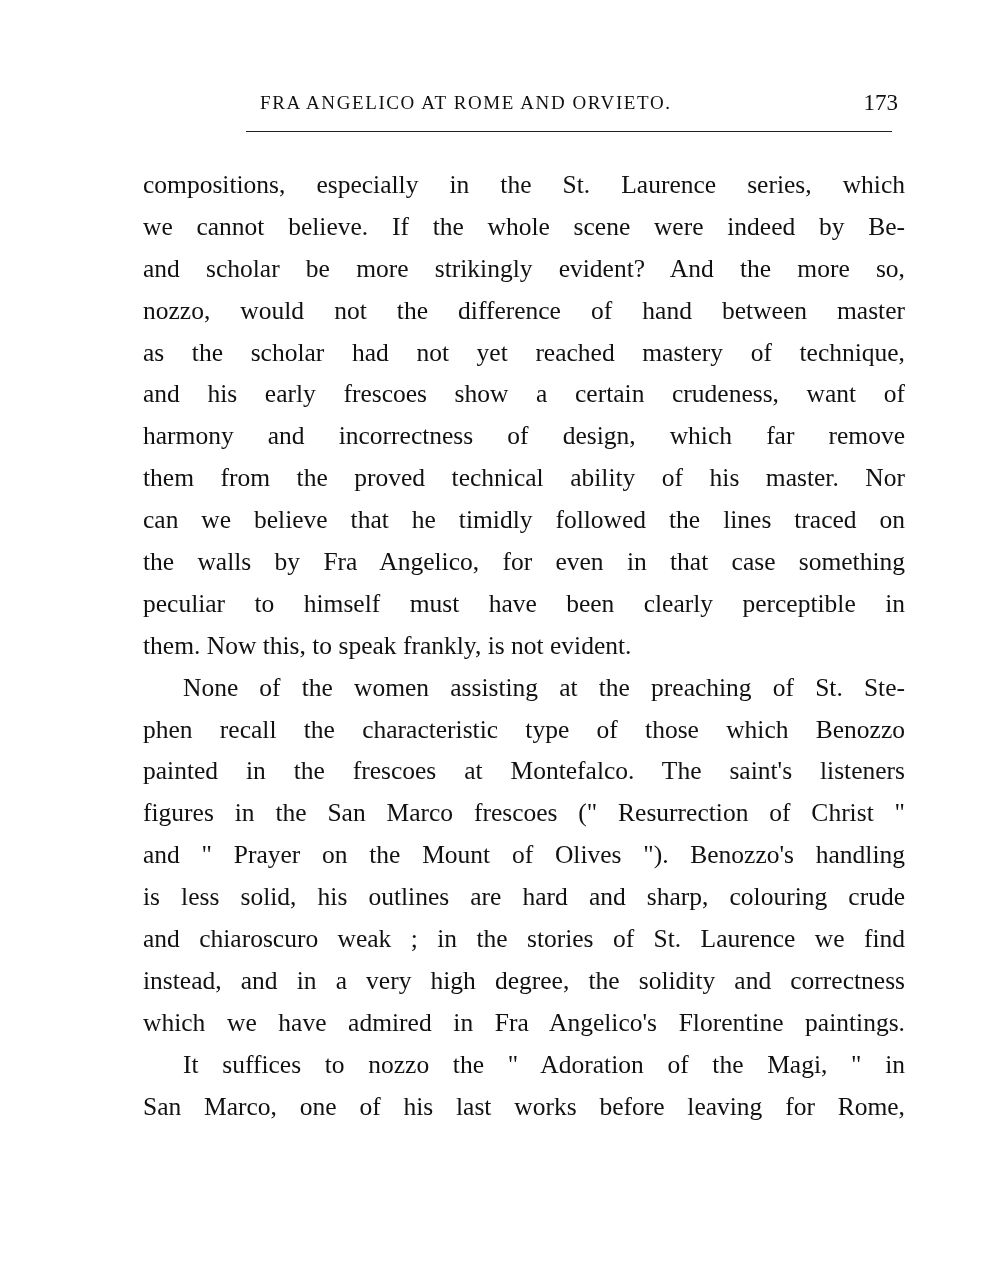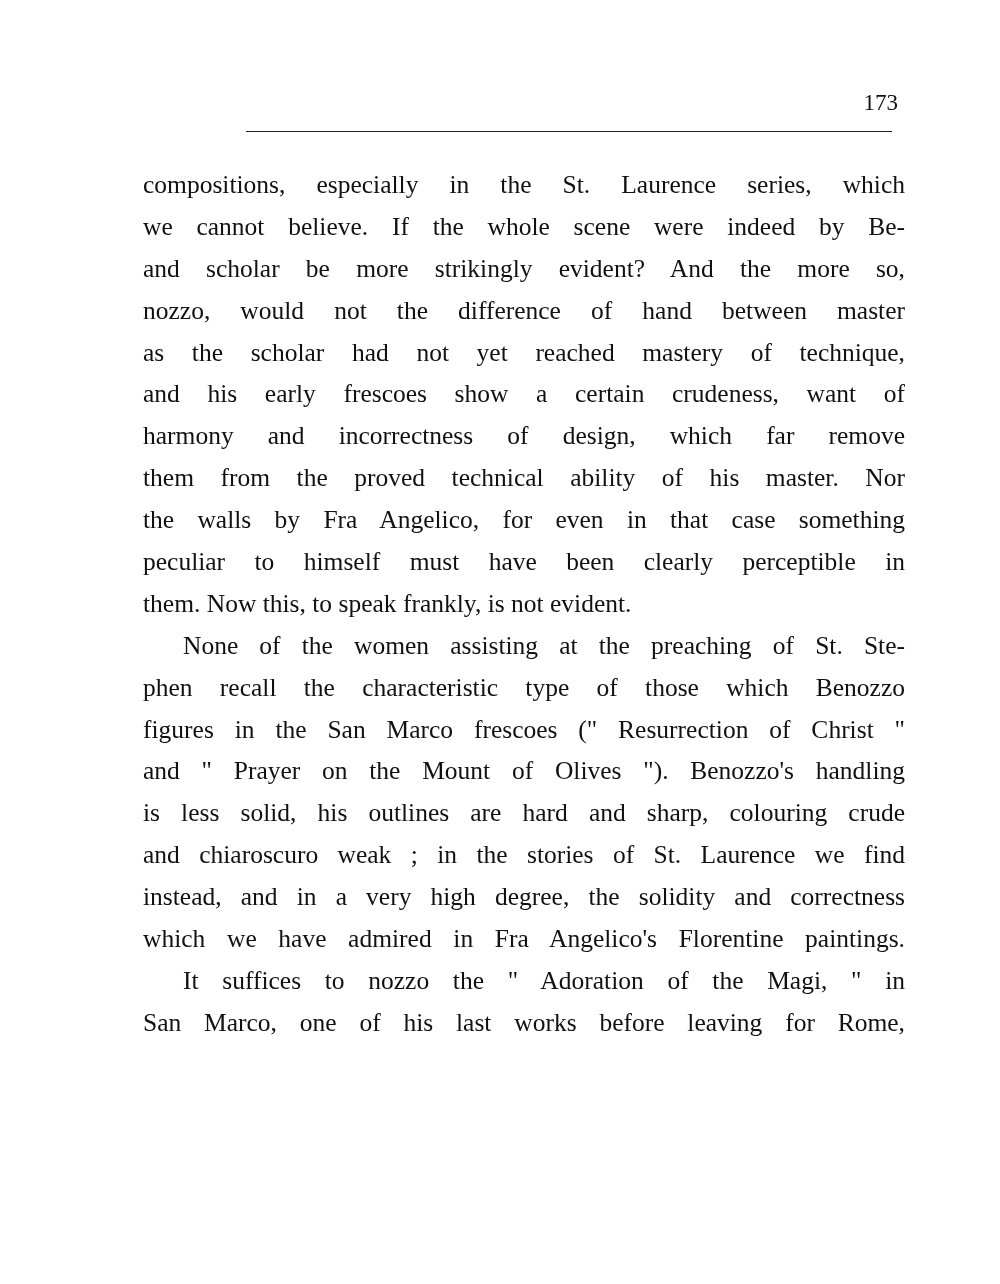--- a/index.html
+++ b/index.html
@@ -22,41 +22,44 @@
     }
     .line { display: block; white-space: nowrap; text-align: justify; text-align-last: justify; height: 41.9px; }
     .line.last { text-align-last: left; }
     .line.indent { padding-left: 40px; }
   </style>
 </head>
 <body>
 
 <div class="page">
   <div class="running-head">
+    <span class="running-title">FRA ANGELICO AT ROME AND ORVIETO.</span>
     <span class="page-number">173</span>
   </div>
   <div class="rule"></div>
 
   <div class="body-text">
     <div>
       <span class="line">compositions, especially in the St. Laurence series, which</span>
       <span class="line">we cannot believe. If the whole scene were indeed by Be-</span>
       <span class="line">and scholar be more strikingly evident? And the more so,</span>
       <span class="line">nozzo, would not the difference of hand between master</span>
       <span class="line">as the scholar had not yet reached mastery of technique,</span>
       <span class="line">and his early frescoes show a certain crudeness, want of</span>
       <span class="line">harmony and incorrectness of design, which far remove</span>
       <span class="line">them from the proved technical ability of his master. Nor</span>
+      <span class="line">can we believe that he timidly followed the lines traced on</span>
       <span class="line">the walls by Fra Angelico, for even in that case something</span>
       <span class="line">peculiar to himself must have been clearly perceptible in</span>
       <span class="line last">them. Now this, to speak frankly, is not evident.</span>
     </div>
     <div>
       <span class="line indent">None of the women assisting at the preaching of St. Ste-</span>
       <span class="line">phen recall the characteristic type of those which Benozzo</span>
+      <span class="line">painted in the frescoes at Montefalco. The saint's listeners</span>
       <span class="line">figures in the San Marco frescoes (" Resurrection of Christ "</span>
       <span class="line">and " Prayer on the Mount of Olives "). Benozzo's handling</span>
       <span class="line">is less solid, his outlines are hard and sharp, colouring crude</span>
       <span class="line">and chiaroscuro weak ; in the stories of St. Laurence we find</span>
       <span class="line">instead, and in a very high degree, the solidity and correctness</span>
       <span class="line">which we have admired in Fra Angelico's Florentine paintings.</span>
     </div>
     <div>
       <span class="line indent">It suffices to nozzo the " Adoration of the Magi, " in</span>
       <span class="line">San Marco, one of his last works before leaving for Rome,</span>

